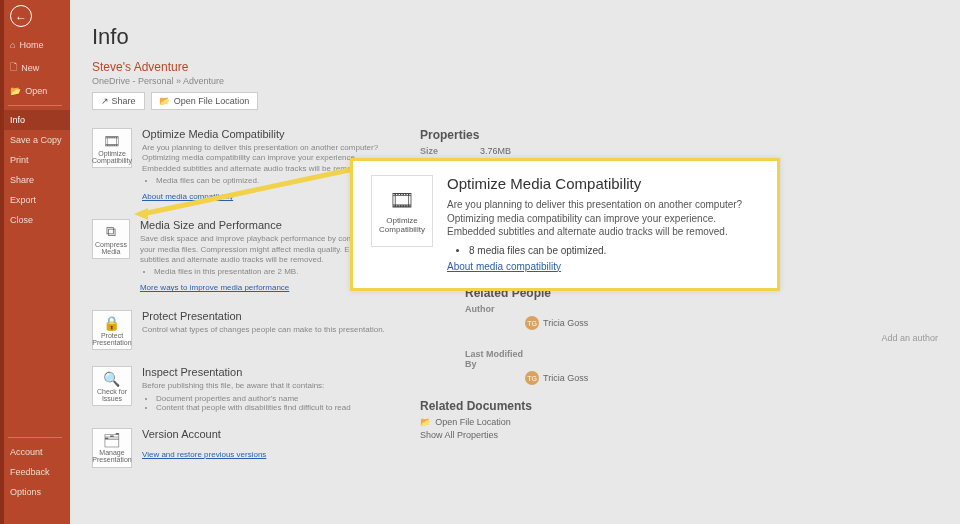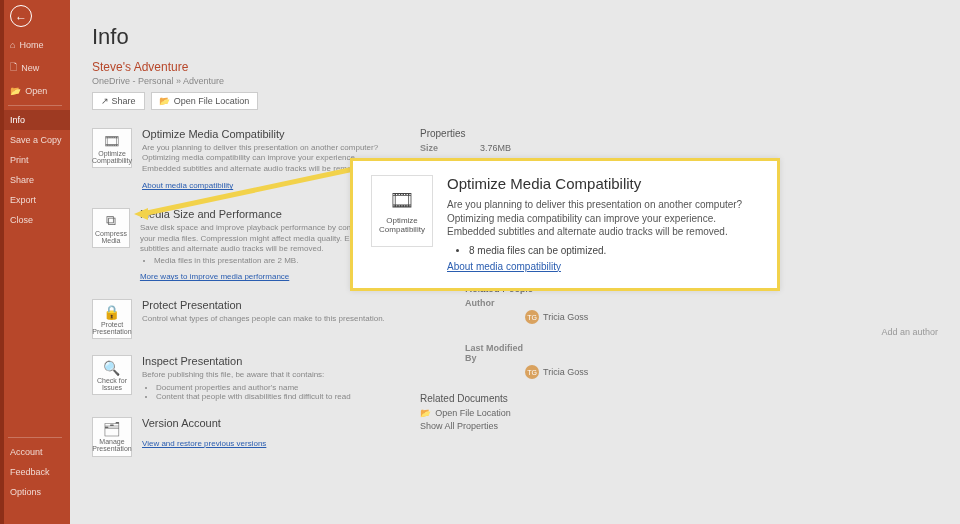--- a/index.html
+++ b/index.html
@@ -34,21 +34,21 @@
 .sections-col { width: 300px; }
 .section { display: flex; gap: 10px; margin-bottom: 16px; }
 .section-btn { width: 40px; height: 40px; border: 1px solid #ccc; background: #fdfdfd; display: flex; flex-direction: column; align-items: center; justify-content: center; font-size: 7px; color: #666; text-align: center; padding: 2px; }
 .section-btn .icon { font-size: 14px; color: #666; margin-bottom: 1px; }
 .section-body h3 { font-size: 11px; font-weight: 400; color: #444; margin-bottom: 3px; }
 .section-body p { font-size: 8px; color: #888; line-height: 1.3; }
 .section-body ul { font-size: 8px; color: #888; padding-left: 14px; margin-top: 2px; }
 .section-body a { font-size: 8px; color: #2a5db0; text-decoration: underline; display: inline-block; margin-top: 2px; }
 
 .props-col { flex: 1; padding-left: 10px; font-size: 9px; color: #666; }
-.props-col h4 { font-size: 10px; color: #555; font-weight: 400; margin-bottom: 4px; }
+.props-col h4 { font-size: 12px; color: #555; font-weight: 700; margin-bottom: 4px; }
 .prop-row { display: flex; margin-bottom: 2px; }
 .prop-label { width: 60px; color: #888; font-weight: bold; }
 .prop-val { color: #666; }
 .prop-section { margin-top: 14px; }
 .avatar { display: inline-flex; width: 14px; height: 14px; border-radius: 50%; background: #d9a25f; color: #fff; font-size: 7px; align-items: center; justify-content: center; margin-right: 4px; }
 .prop-person { display: flex; align-items: center; margin-bottom: 3px; padding-left: 60px; }
 .prop-link { font-size: 9px; color: #666; display: flex; align-items: center; gap: 4px; margin-top: 3px; }
 
 
 .callout { position: absolute; left: 350px; top: 158px; width: 430px; background: #fff; border: 3px solid #f2d24b; padding: 14px 18px 14px 18px; display: flex; gap: 14px; box-shadow: 0 0 6px rgba(0,0,0,.1); }
@@ -152,20 +152,23 @@
     <div class="sections-col">
 
       <div class="section">
         <div class="section-btn">
           <span class="icon">🎞</span>
           <span>Optimize Compatibility</span>
         </div>
         <div class="section-body">
           <h3>Optimize Media Compatibility</h3>
           <p>Are you planning to deliver this presentation on another computer? Optimizing media compatibility can improve your experience. Embedded subtitles and alternate audio tracks will be removed.</p>
+          <ul>
+              <li>Media files can be optimized.</li>
+            </ul>
           <a href="#">About media compatibility</a>
         </div>
       </div>
 
       <div class="section">
         <div class="section-btn">
           <span class="icon">⧉</span>
           <span>Compress Media</span>
         </div>
         <div class="section-body">

